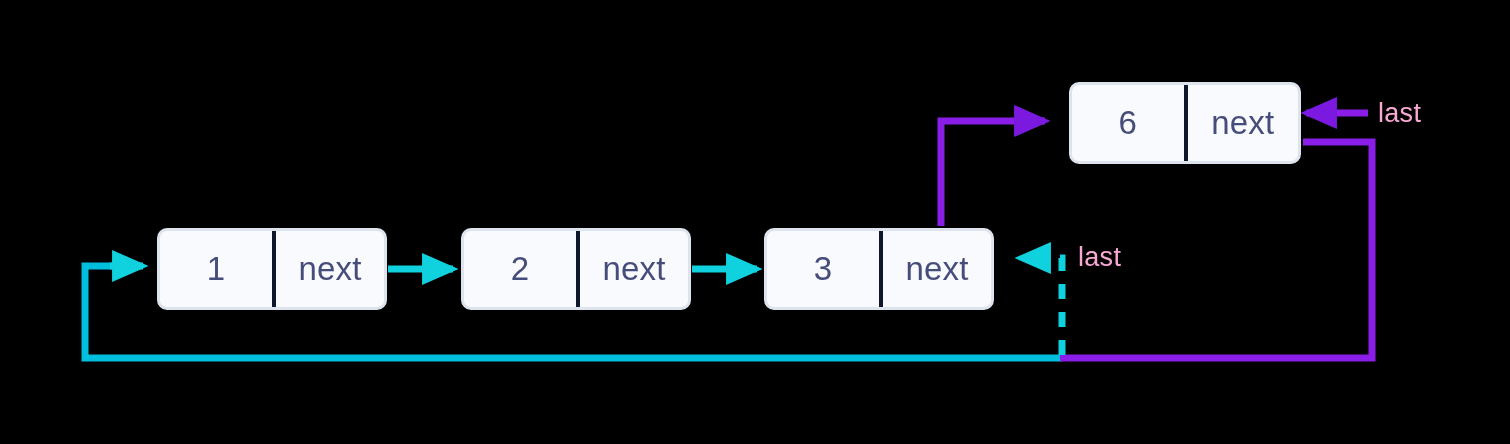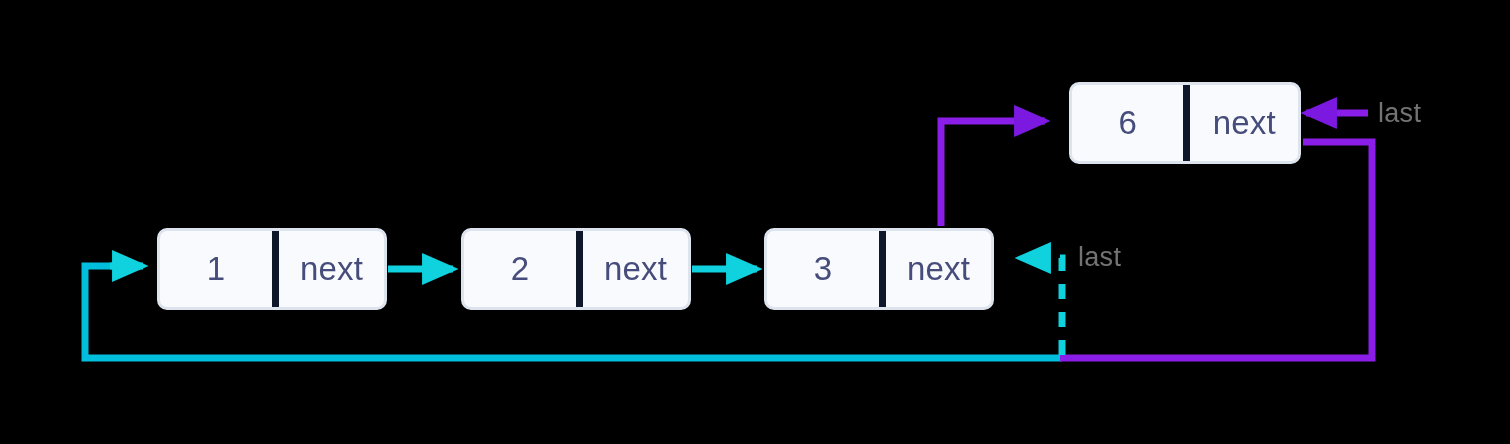--- a/index.html
+++ b/index.html
@@ -44,28 +44,28 @@
     font-size: 33px;
     color: #474D7B;
     letter-spacing: 0.2px;
     font-family: "Liberation Sans", sans-serif;
   }
   .cell-value {
     width: 112px;
   }
   .cell-next {
     width: 112px;
-    border-left: 7px solid #0f172a;
+    border-left: 4px solid #0f172a;
   }
   .node-6 .cell-value { width: 112px; }
   .node-6 .cell-next { width: 115px; }
   .wire-label {
     position: absolute;
     font-size: 27px;
-    color: #737373;
+    color: #f9a8d4;
     letter-spacing: 0.3px;
     font-family: "Liberation Sans", sans-serif;
     white-space: nowrap;
     z-index: 6;
   }
 </style>
 </head>
 <body>
 
 <div id="canvas">

